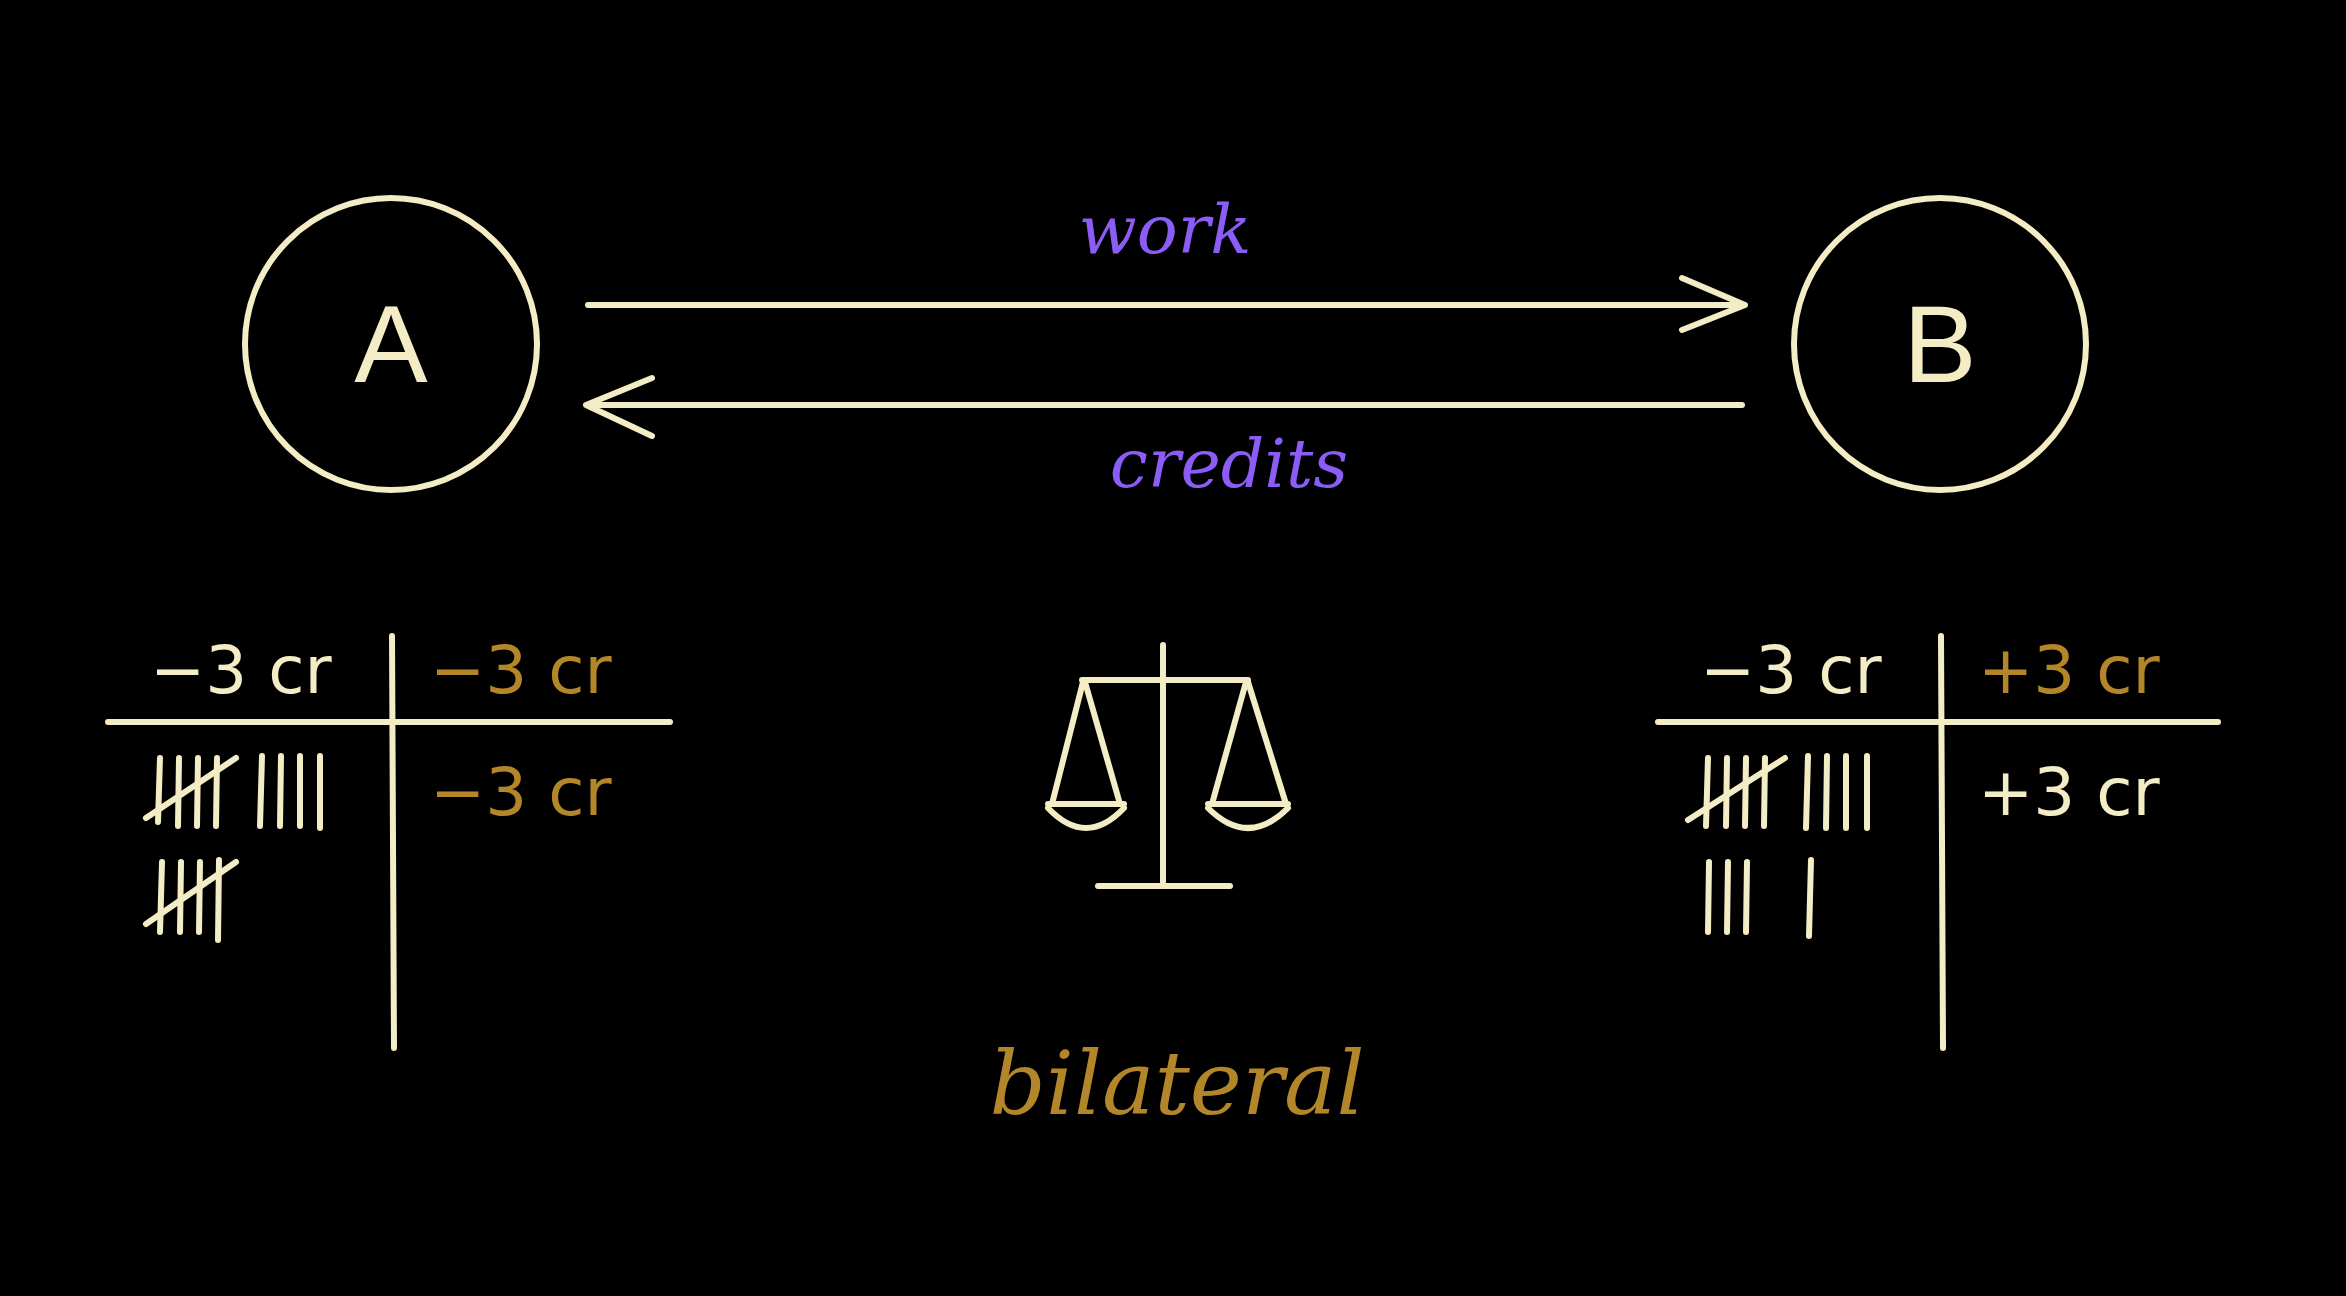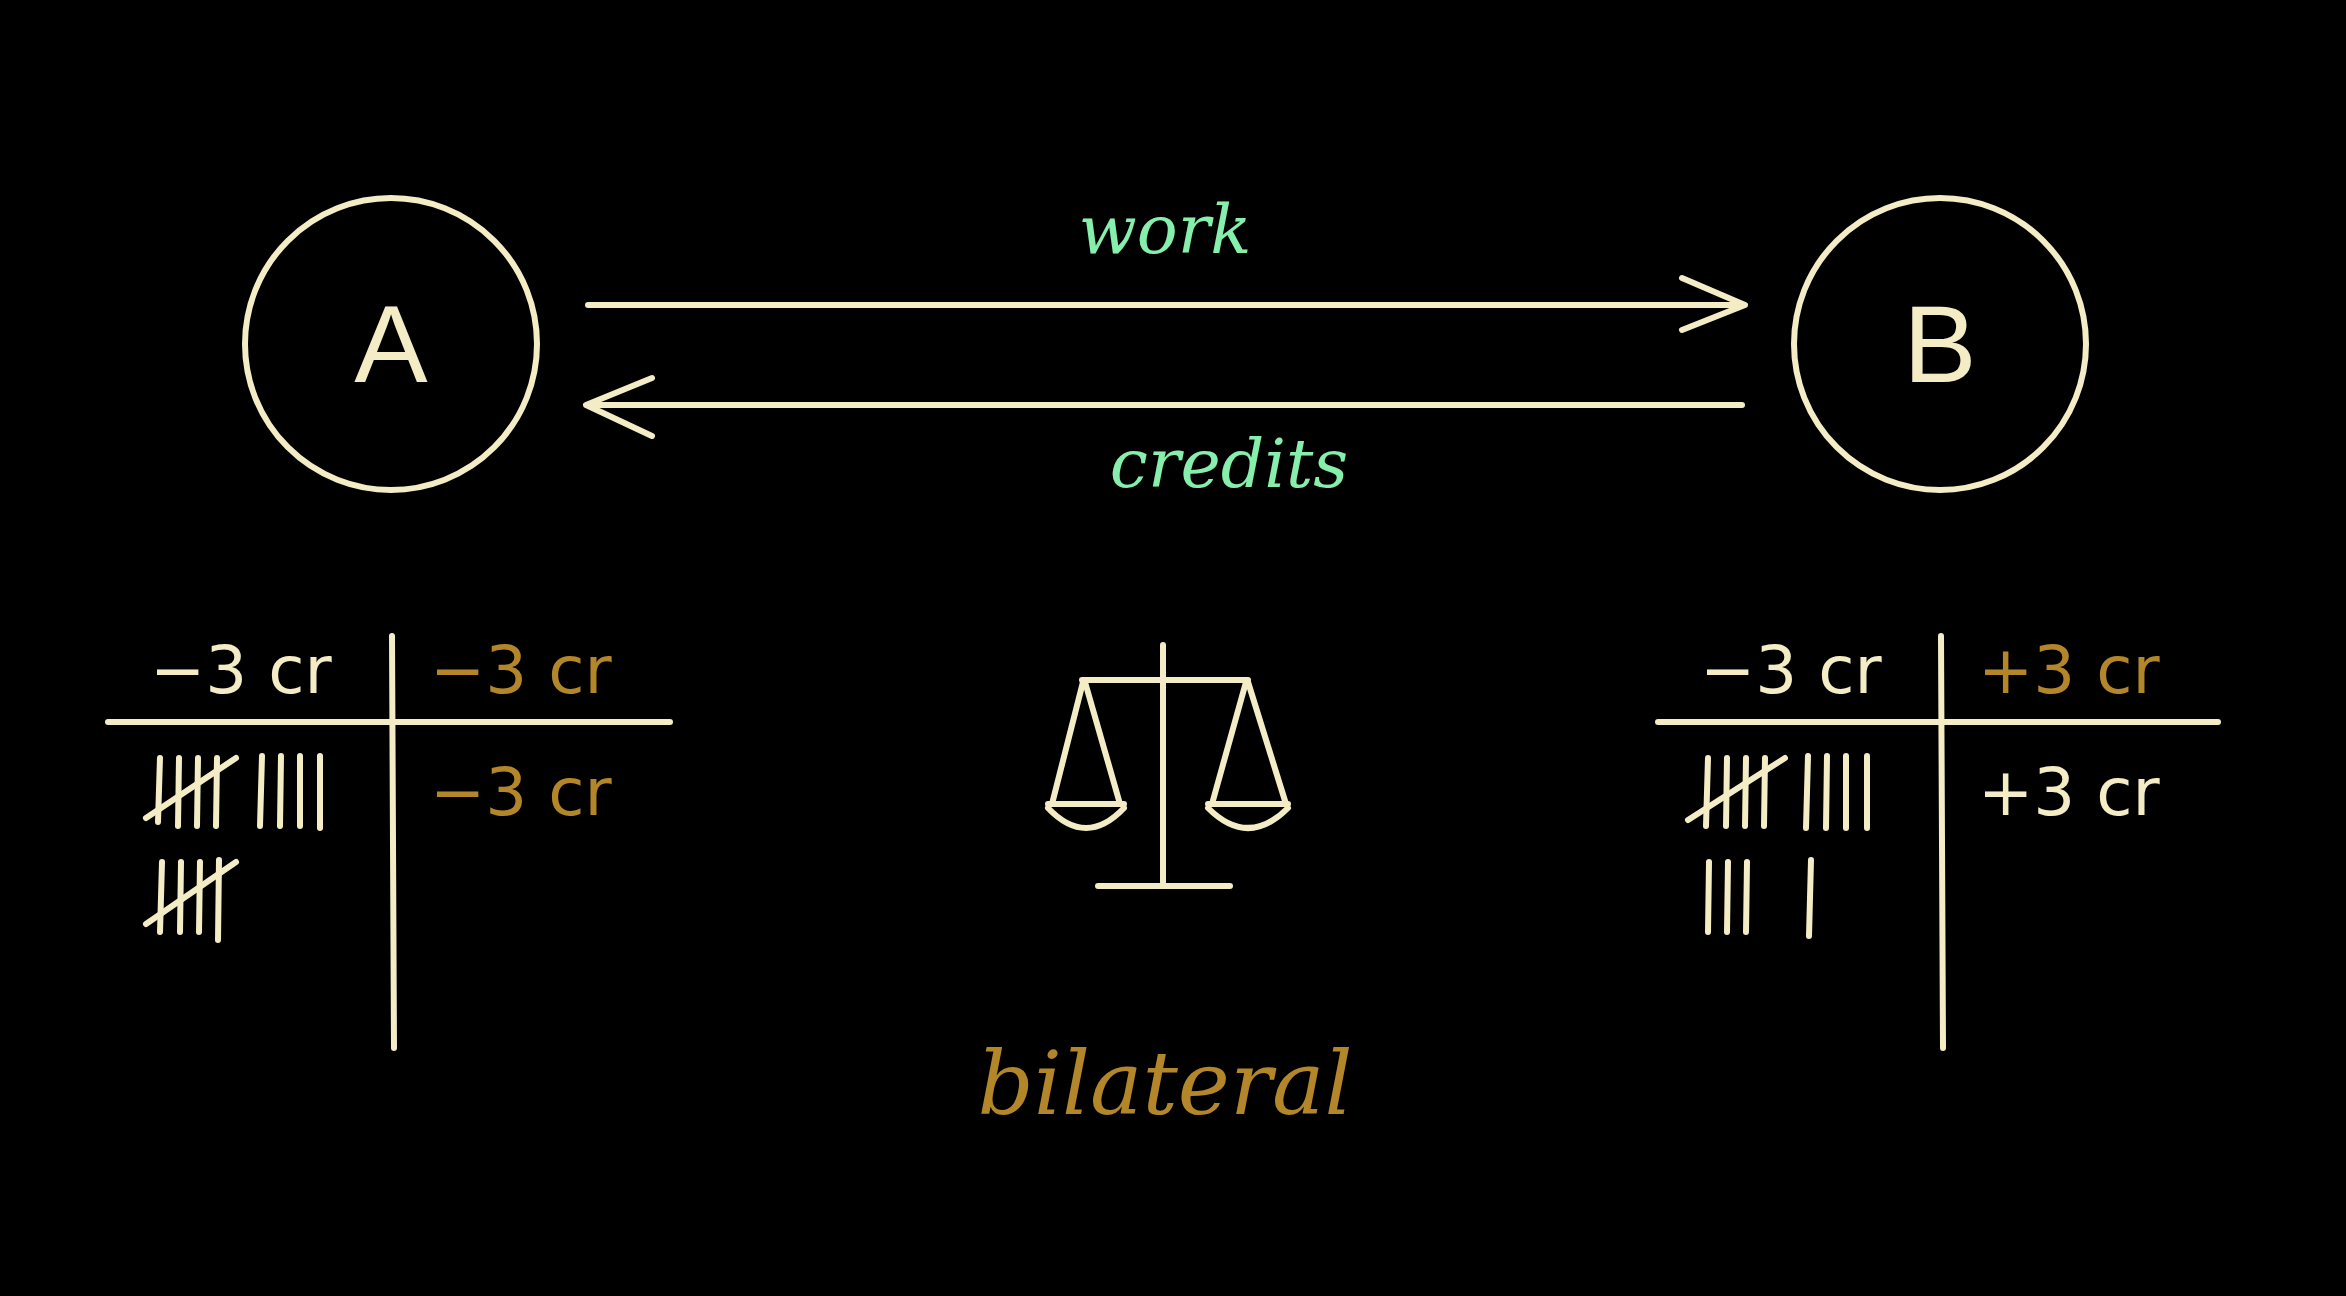--- a/index.html
+++ b/index.html
@@ -1,24 +1,24 @@
 <!DOCTYPE html>
 <html><head>
 <meta charset="utf-8">
 <style>
   html,body{margin:0;padding:0;background:#000;}
   body{width:2346px;height:1296px;position:relative;overflow:hidden;font-family:"DejaVu Sans",sans-serif;}
   svg{position:absolute;left:0;top:0;}
   .txt{position:absolute;white-space:nowrap;line-height:1;}
   .node-label{font-family:"Liberation Sans",sans-serif;font-size:110px;color:#f3ecc4;transform:translate(-50%,-50%);}
-  .cap{font-family:"DejaVu Serif",serif;font-style:italic;font-size:68px;color:#86efac;transform:translateX(-50%);}
+  .cap{font-family:"DejaVu Serif",serif;font-style:italic;font-size:68px;color:#8b5cf6;transform:translateX(-50%);}
   .amt{font-family:"DejaVu Sans",sans-serif;font-size:66px;text-align:right;}
   .amt.c{color:#f3ecc4}
   .amt.g{color:#b4862a}
-  .bilateral{font-family:"DejaVu Serif",serif;font-style:italic;font-size:88px;color:#b4862a;transform:translateX(-50%);}
+  .bilateral{font-family:"DejaVu Serif",serif;font-style:italic;font-size:88px;color:#b4862a;transform:translateX(-50%);margin-left:12px;}
 </style>
 </head>
 <body>
 
 <svg width="2346" height="1296" viewBox="0 0 2346 1296">
   <g fill="none" stroke="#f3ecc4" stroke-linecap="round">
 
     <circle cx="391" cy="344" r="146" stroke-width="6"></circle>
     <circle cx="1940" cy="344" r="146" stroke-width="6"></circle>
 

